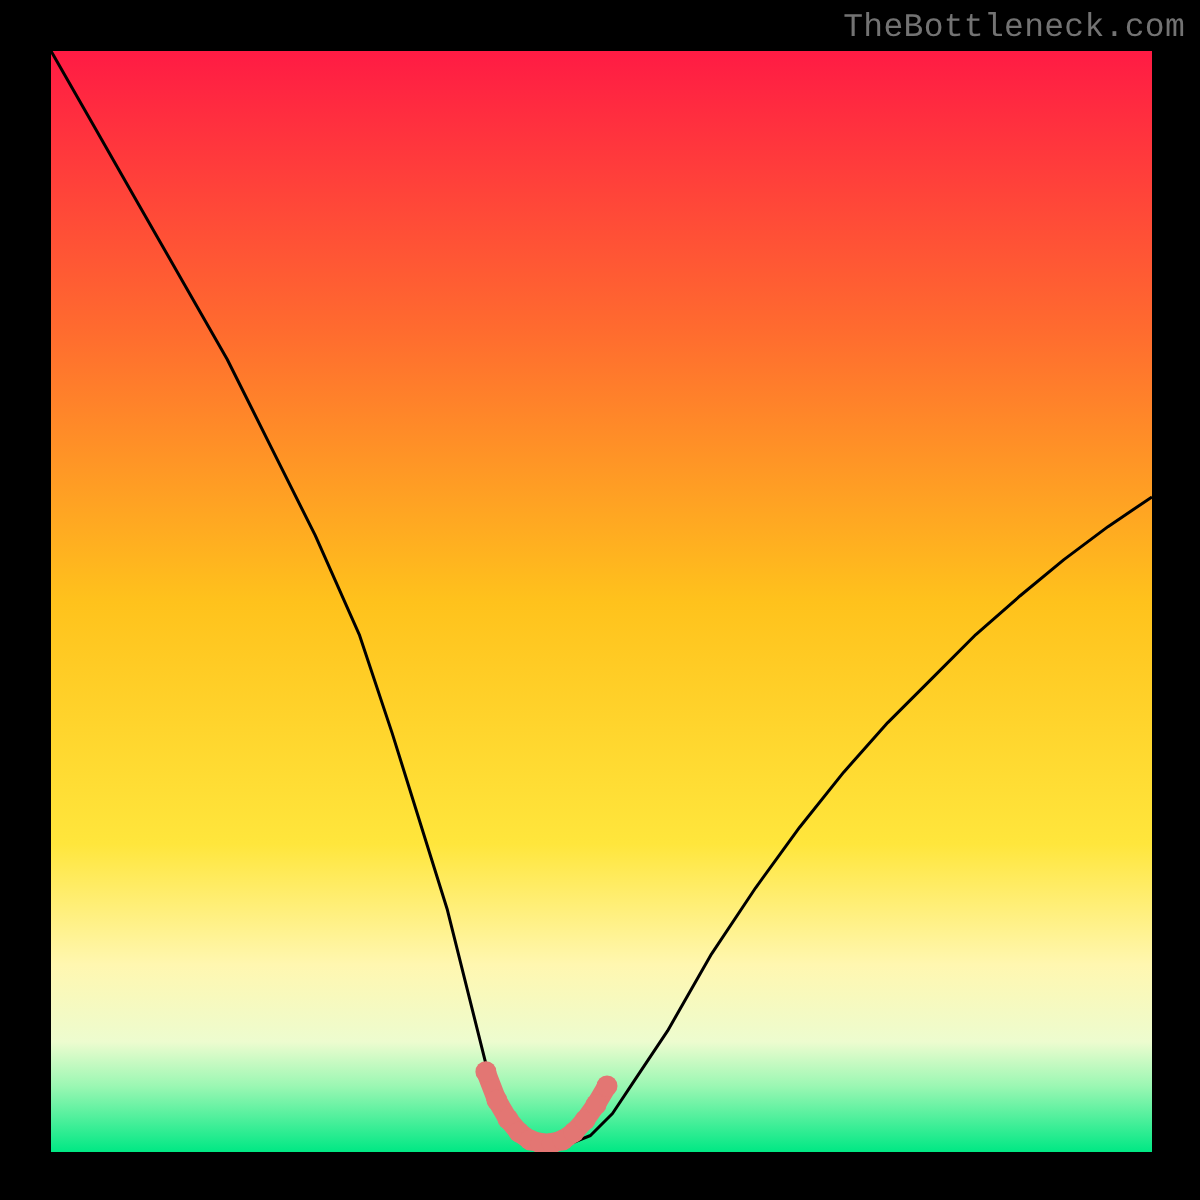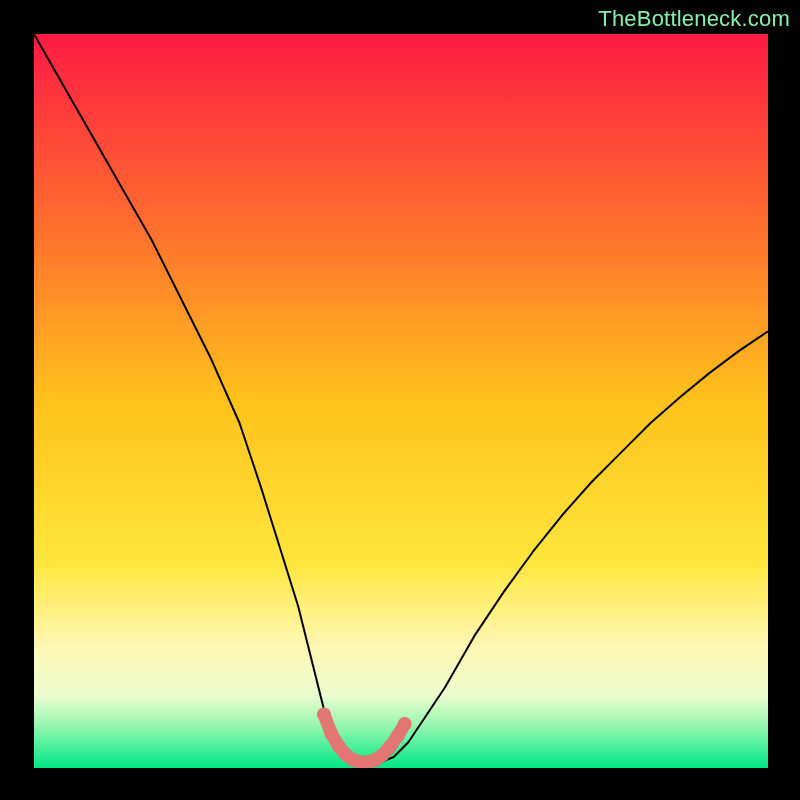--- a/index.html
+++ b/index.html
@@ -23,23 +23,23 @@
     left: 34px;
     top: 34px;
     width: 734px;
     height: 734px;
   }
   svg { display: block; }
   .watermark {
     position: absolute;
     right: 10px;
     top: 6px;
-    font-family: Liberation Sans, sans-serif;
+    font-family: Liberation Mono, monospace;
     font-size: 22px;
-    color: #86efac;
+    color: #737373;
     letter-spacing: 0.2px;
   }
 </style>
 </head>
 <body>
 
 <div class="frame">
   <div class="plot">
     <svg viewBox="0 0 734 734" width="734" height="734">
       <defs>

